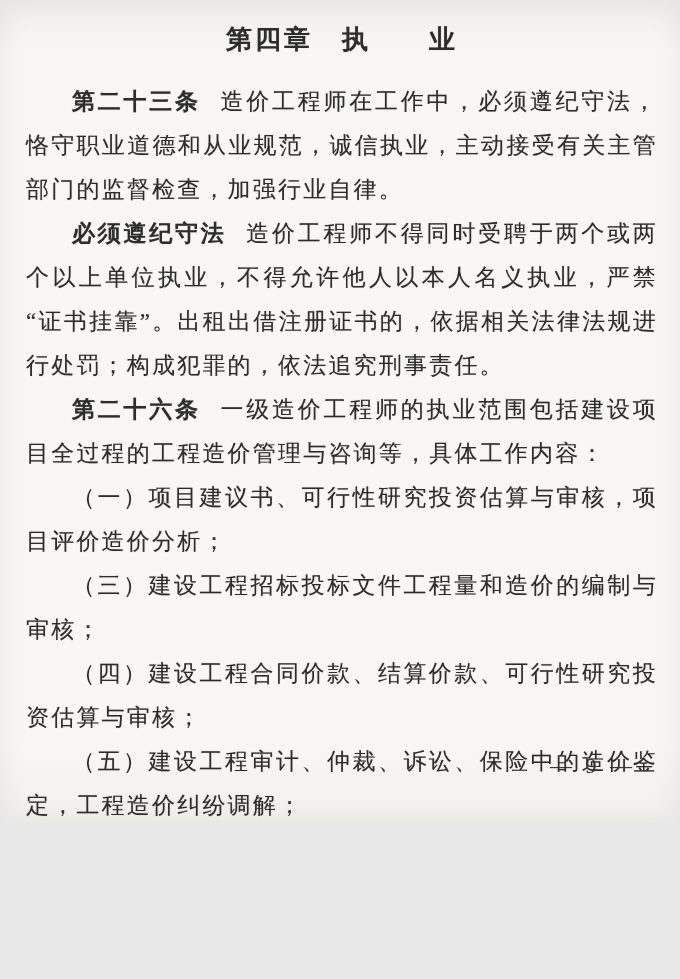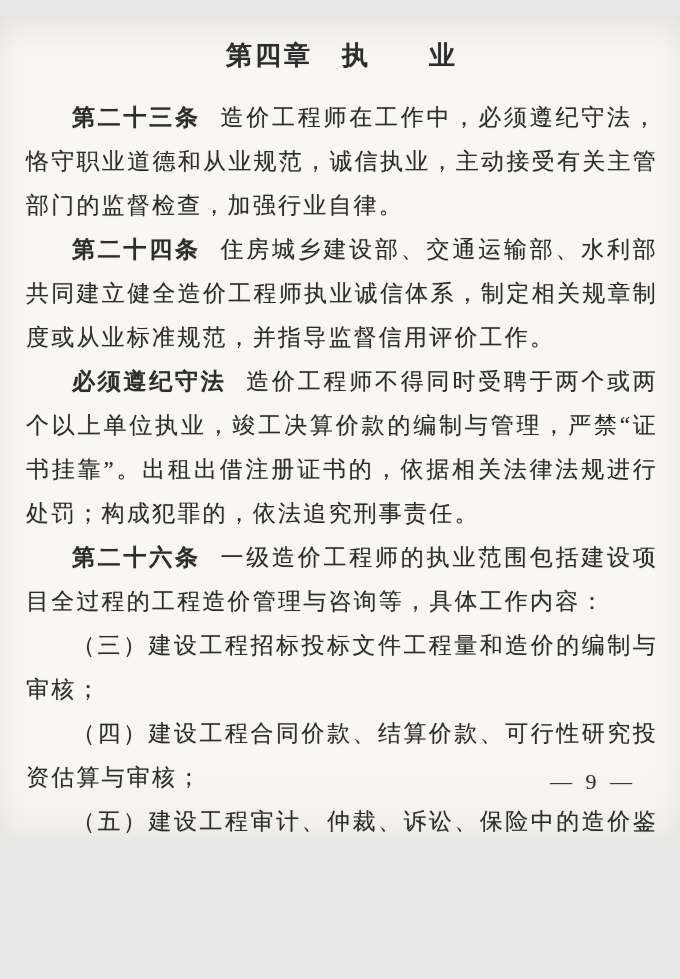--- a/index.html
+++ b/index.html
@@ -4,21 +4,21 @@
 <style>
   html, body {
     margin: 0;
     padding: 0;
     background: #e8e8e8;
   }
   .page {
     position: relative;
     width: 680px;
     height: 825px;
-    margin: 16px auto;
+    margin: 0 auto;
     box-sizing: border-box;
     padding: 14px 22px 0 26px;
     background: linear-gradient(180deg, #efeeec 0%, #f8f7f4 6%, #f8f7f4 90%, #f1f0ed 100%);
     box-shadow: inset 0 0 28px rgba(120,120,120,0.12);
     overflow: hidden;
     font-family: "Liberation Serif", "DejaVu Serif", serif;
     color: #2d2d2d;
     text-shadow: 0 0 1px rgba(45,45,45,0.35);
   }
   .chapter-title {
@@ -56,32 +56,30 @@
 <div class="page">
 
   <h1 class="chapter-title">第四章　执　　业</h1>
 
   <div class="body-text">
 
     <p>
       <span class="article-label">第二十三条</span><span>造价工程师在工作中，必须遵纪守法，恪守职业道德和从业规范，诚信执业，主动接受有关主管部门的监督检查，加强行业自律。</span>
     </p>
 
-    <p>
-      <span class="article-label">第二十四条</span><span>住房城乡建设部、交通运输部、水利部共同建立健全造价工程师执业诚信体系，制定相关规章制度或从业标准规范，并指导监督信用评价工作。</span>
-    </p>
 
     <p>
-      <span class="article-label">必须遵纪守法</span><span>造价工程师不得同时受聘于两个或两个以上单位执业，竣工决算价款的编制与管理，严禁“证书挂靠”。出租出借注册证书的，依据相关法律法规进行处罚；构成犯罪的，依法追究刑事责任。</span>
+      <span class="article-label">必须遵纪守法</span><span>造价工程师不得同时受聘于两个或两个以上单位执业，不得允许他人以本人名义执业，严禁“证书挂靠”。出租出借注册证书的，依据相关法律法规进行处罚；构成犯罪的，依法追究刑事责任。</span>
     </p>
 
     <p>
       <span class="article-label">第二十六条</span><span>一级造价工程师的执业范围包括建设项目全过程的工程造价管理与咨询等，具体工作内容：</span>
     </p>
 
+    <p>（一）项目建议书、可行性研究投资估算与审核，项目评价造价分析；</p>
 
 
     <p>（三）建设工程招标投标文件工程量和造价的编制与审核；</p>
 
     <p>（四）建设工程合同价款、结算价款、可行性研究投资估算与审核；</p>
 
     <p>（五）建设工程审计、仲裁、诉讼、保险中的造价鉴定，工程造价纠纷调解；</p>
 
   </div>
 

